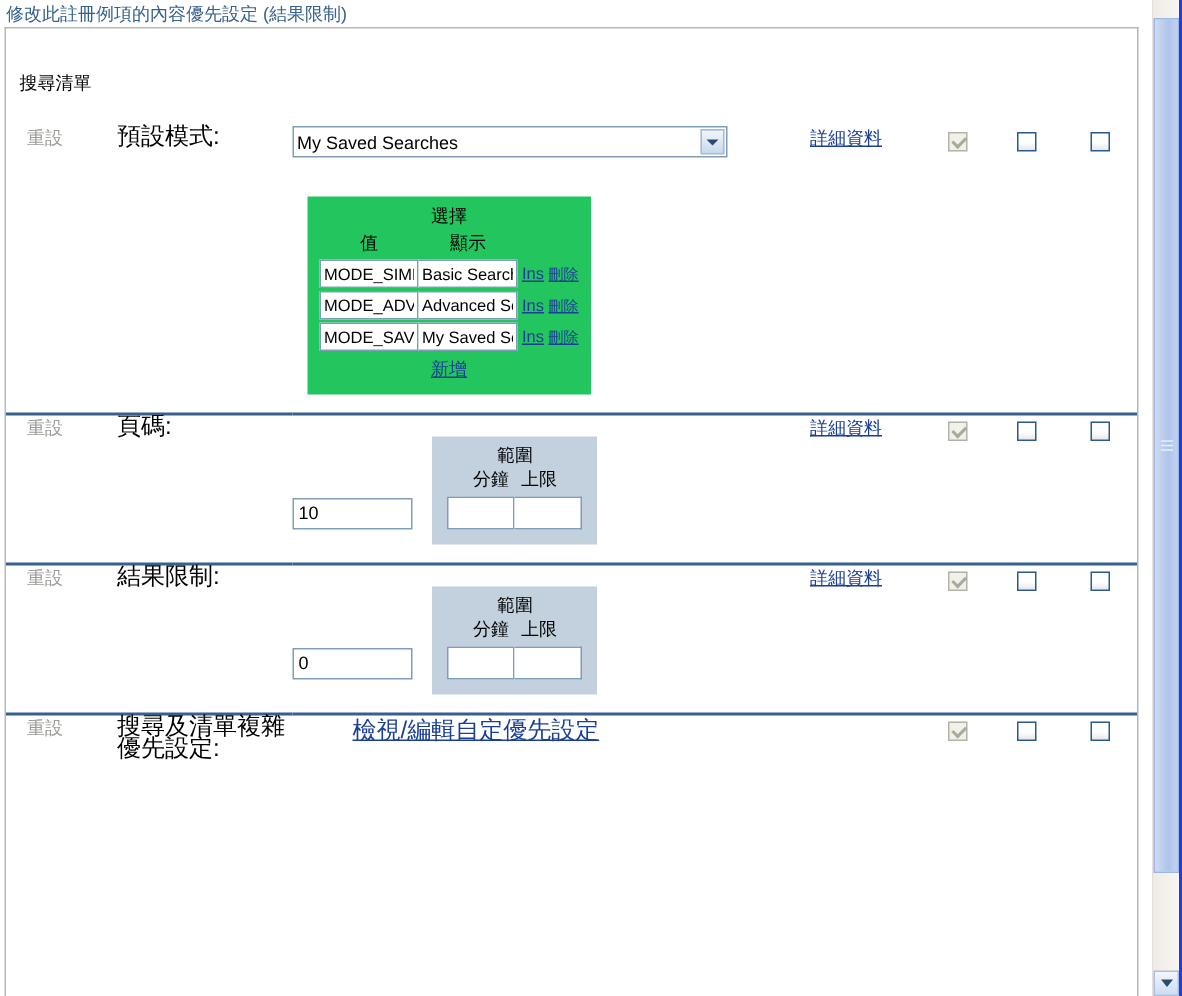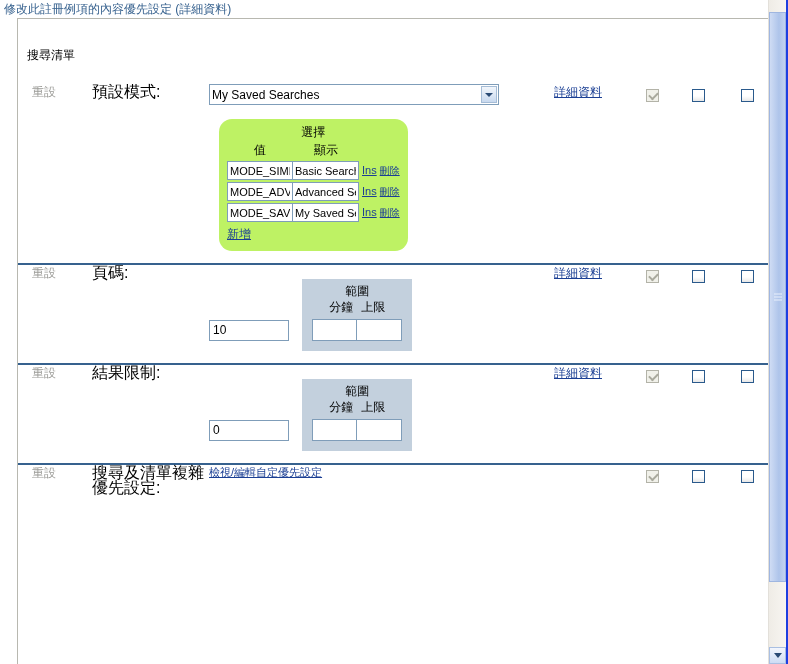--- a/index.html
+++ b/index.html
@@ -21,21 +21,21 @@
     color: #36618e;
     font-size: 12px;
     line-height: 14px;
     padding: 2px 0 0 4px;
     white-space: nowrap;
   }
 
   
   .content-frame {
     position: absolute;
-    left: 17px;
+    left: 3px;
     top: 18px;
     width: 756px;
     height: 646px;
     border: 1px solid #b8b8b0;
     border-bottom: none;
     background: #ffffff;
     box-sizing: border-box;
     overflow: hidden;
   }
 
@@ -174,25 +174,24 @@
     left: 2px; top: 2px;
     width: 7px; height: 4px;
     border-left: 2px solid #a9a99d;
     border-bottom: 2px solid #a9a99d;
     transform: rotate(-45deg);
   }
   td.ckcell { text-align: center; vertical-align: top; padding-top: 2px; }
 
   
   .subpanel {
-    background: #bef264;
+    background: #22c55e;
     display: inline-block;
     padding: 6px 8px 8px 8px;
-    margin: 14px 0 0 10px;
-    border-radius: 13px;
+    margin: 26px 0 0 10px;
   }
   .subpanel-title {
     font-size: 12px;
     color: #000000;
     text-align: center;
     line-height: 15px;
   }
   table.choice-table {
     border-collapse: collapse;
     margin-top: 1px;
@@ -230,20 +229,21 @@
   }
   .mini-link {
     color: #1b3f94;
     text-decoration: underline;
     font-size: 11px;
     padding-left: 3px;
   }
   .mini-link.cjk { font-size: 10px; }
   .add-link {
     display: block;
+    text-align: center;
     color: #1b3f94;
     text-decoration: underline;
     font-size: 12px;
     padding-top: 3px;
   }
 
   
   .range-panel {
     background: #c3d0dd;
     display: inline-block;
@@ -259,21 +259,22 @@
     box-sizing: border-box;
     font-family: "Liberation Sans", sans-serif;
     font-size: 12px;
     background: #fff;
   }
   input.range-box.second { border-left: none; }
 
   .edit-link {
     color: #1b3f94;
     text-decoration: underline;
-    font-size: 11px;
+    font-size: 16px;
+    margin-left: 40px;
   }
 
   
   .scrollbar {
     position: absolute;
     right: 2px;
     top: 0;
     width: 17px;
     height: 664px;
     background: #f4f2ee;
@@ -327,21 +328,21 @@
   .blue-edge {
     position: absolute;
     right: 0; top: 0;
     width: 2px; height: 664px;
     background: #1d3fe0;
   }
 </style>
 </head>
 <body>
 
-<div class="page-title">修改此註冊例項的內容優先設定 (詳細資料)</div>
+<div class="page-title">修改此註冊例項的內容優先設定 (結果限制)</div>
 
 <div class="content-frame">
 
   <div class="section-title">搜尋清單</div>
 
   <table class="pref-table">
     <colgroup>
       <col class="c-reset">
         <col class="c-name">
         <col class="c-value">

